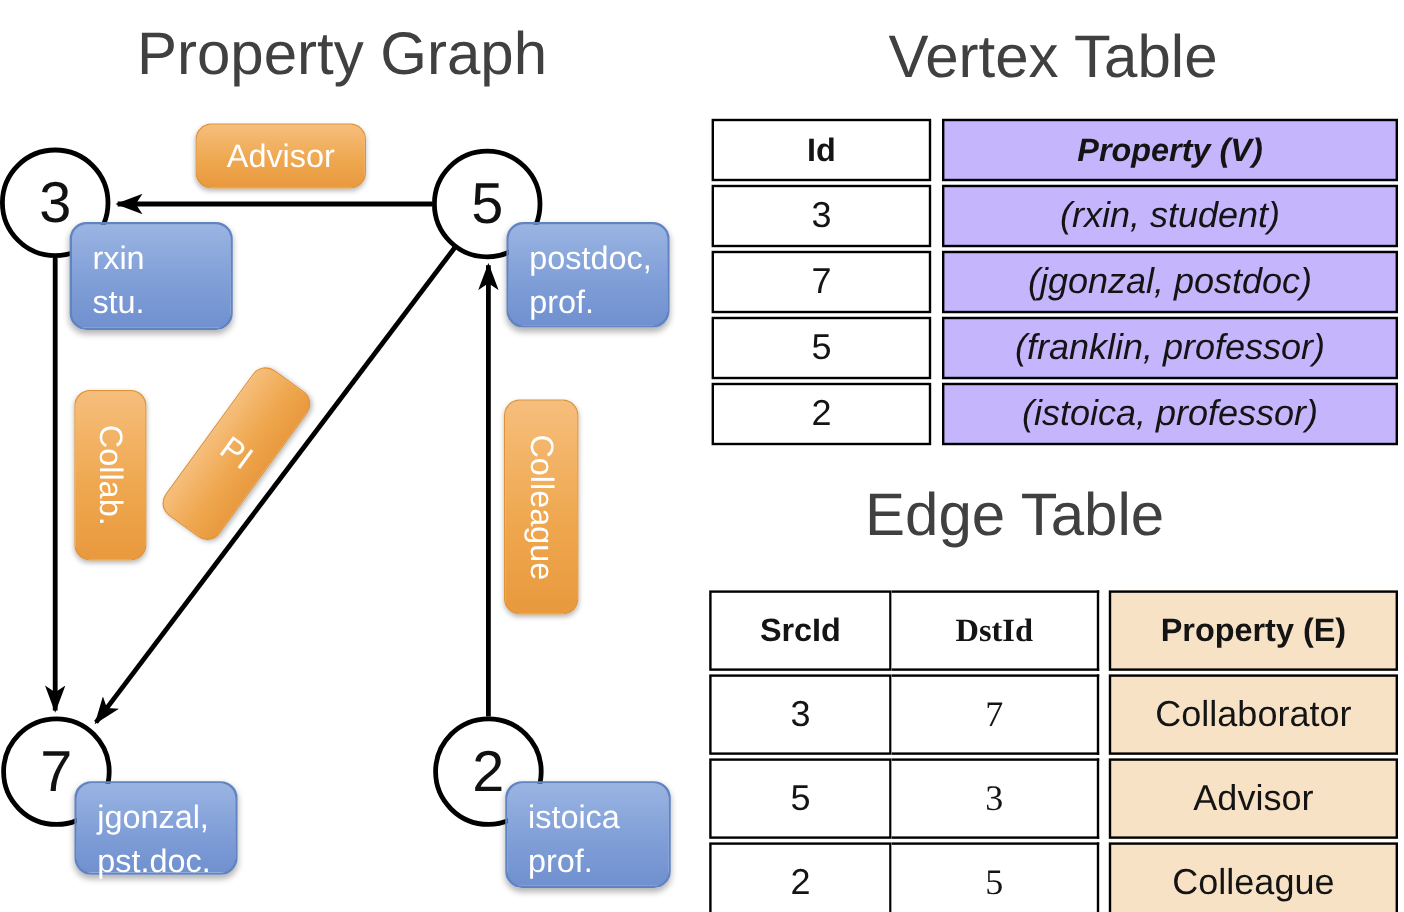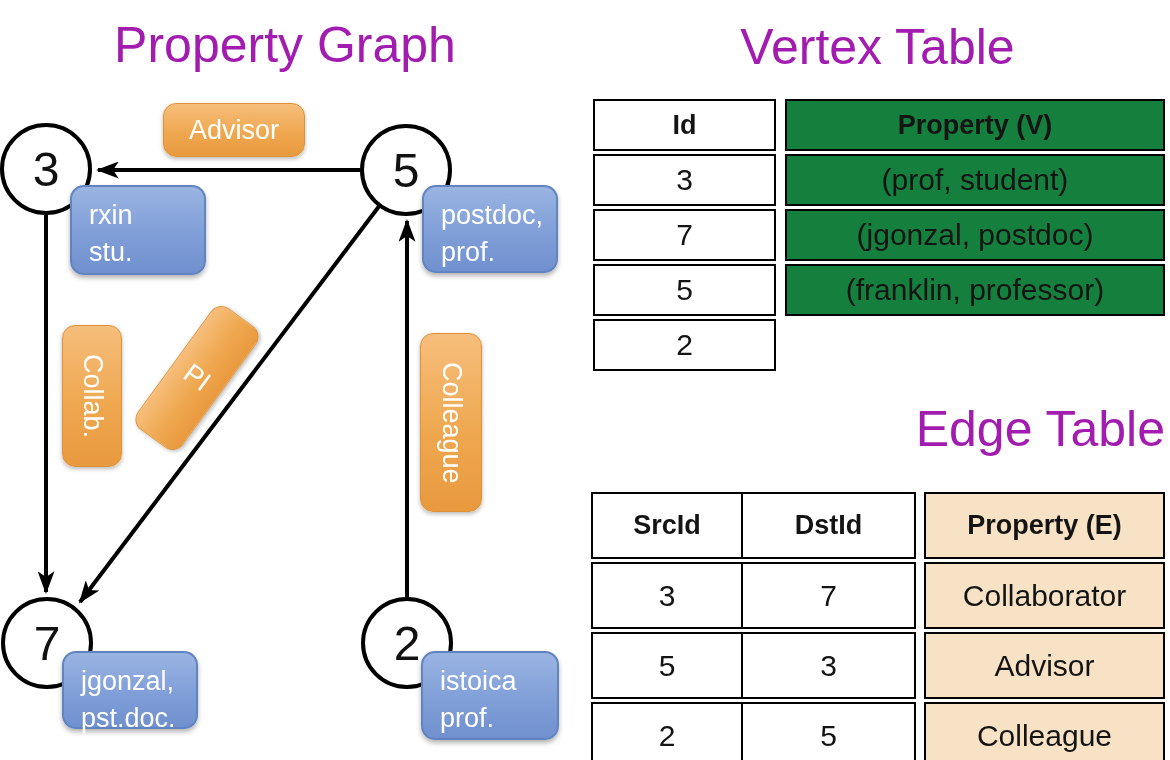--- a/index.html
+++ b/index.html
@@ -5,21 +5,21 @@
   html,body{margin:0;padding:0;}
   body{
     width:1170px;height:760px;position:relative;overflow:hidden;
     background:#ffffff;
     font-family:"Liberation Sans", sans-serif;
     color:#1a1a1a;
   }
   .abs{position:absolute;}
   h1.sectitle{
     margin:0;font-size:50px;font-weight:400;letter-spacing:0px;
-    text-align:center;color:#a21caf;white-space:nowrap;
+    text-align:center;color:#404040;white-space:nowrap;
   }
   
   #graph-svg{position:absolute;left:0;top:0;width:580px;height:760px;z-index:1;}
   .vertex-circle{
     position:absolute;z-index:3;width:92px;height:92px;border-radius:50%;
     background:#ffffff;border:4px solid #000;box-sizing:border-box;
     display:flex;align-items:center;justify-content:center;
     font-size:48px;color:#111;
   }
   .edge-label{
@@ -42,23 +42,23 @@
   
   .dtable{position:absolute;display:flex;align-items:flex-start;z-index:2;}
   .tcol{display:flex;flex-direction:column;}
   .cell{
     box-sizing:border-box;border:2px solid #000;margin-bottom:3px;
     display:flex;align-items:center;justify-content:center;
     background:#ffffff;font-size:30px;color:#141414;white-space:nowrap;
   }
   .cell:last-child{margin-bottom:0;}
   .cell.head{font-weight:bold;font-size:27px;}
-  .vfill{background:#15803d;}
+  .vfill{background:#c4b5fd;font-style:italic;}
   .efill{background:#f7e2c6;}
-  .noleft{border-left:none;}
+  .noleft{border-left:none;font-family:Liberation Serif, serif;}
   .vt-cell{height:52px;}
   .et-cell{height:67px;}
 </style>
 </head>
 <body>
 
 <h1 class="sectitle abs" style="left:10px;top:16px;width:550px;">Property Graph</h1>
 
 <svg id="graph-svg" viewBox="0 0 580 760" xmlns="http://www.w3.org/2000/svg">
   <defs>
@@ -91,21 +91,21 @@
 <div class="edge-label" style="left:62px;top:325px;width:60px;height:142px;">
   <span class="vtext">Collab.</span>
 </div>
 <div class="edge-label" style="left:122px;top:350px;width:150px;height:56px;transform:rotate(-54deg);">
   <span class="vtext">PI</span>
 </div>
 <div class="edge-label" style="left:420px;top:333px;width:62px;height:179px;">
   <span class="vtext">Colleague</span>
 </div>
 
-<div class="vprop" style="left:70px;top:185px;width:136px;height:90px;">
+<div class="vprop" style="left:58px;top:185px;width:136px;height:90px;">
   <div>rxin</div>
   <div>stu.</div>
 </div>
 <div class="vprop" style="left:422px;top:185px;width:136px;height:88px;">
   <div>postdoc,</div>
   <div>prof.</div>
 </div>
 <div class="vprop" style="left:62px;top:651px;width:136px;height:78px;">
   <div>jgonzal,</div>
   <div>pst.doc.</div>
@@ -120,27 +120,28 @@
 <div class="dtable" style="left:593px;top:99px;">
   <div class="tcol" style="width:183px;">
     <div class="cell vt-cell head">Id</div>
     <div class="cell vt-cell">3</div>
     <div class="cell vt-cell">7</div>
     <div class="cell vt-cell">5</div>
     <div class="cell vt-cell">2</div>
   </div>
   <div class="tcol" style="width:380px;margin-left:9px;">
     <div class="cell vt-cell head vfill">Property (V)</div>
-    <div class="cell vt-cell vfill">(prof, student)</div>
+    <div class="cell vt-cell vfill">(rxin, student)</div>
     <div class="cell vt-cell vfill">(jgonzal, postdoc)</div>
     <div class="cell vt-cell vfill">(franklin, professor)</div>
+    <div class="cell vt-cell vfill">(istoica, professor)</div>
   </div>
 </div>
 
-<h1 class="sectitle abs" style="left:590px;top:400px;width:575px;text-align:right;">Edge Table</h1>
+<h1 class="sectitle abs" style="left:558px;top:400px;width:575px;">Edge Table</h1>
 
 <div class="dtable" style="left:591px;top:492px;">
   <div class="tcol" style="width:152px;">
     <div class="cell et-cell head">SrcId</div>
     <div class="cell et-cell">3</div>
     <div class="cell et-cell">5</div>
     <div class="cell et-cell">2</div>
     <div class="cell et-cell">5</div>
   </div>
   <div class="tcol" style="width:173px;">

